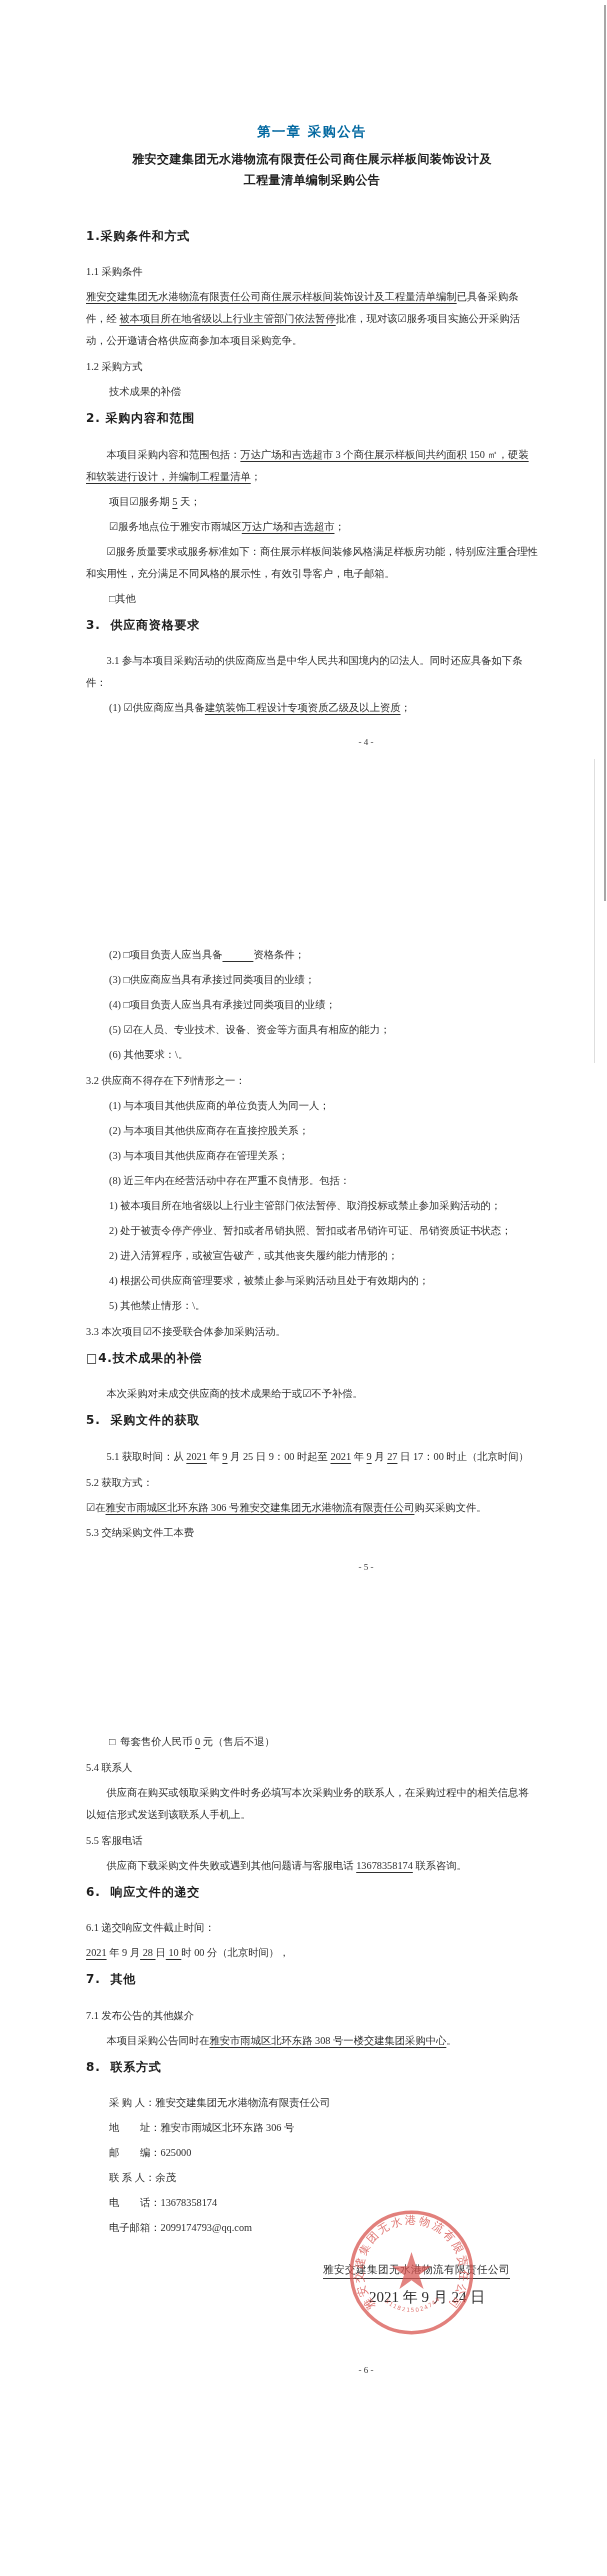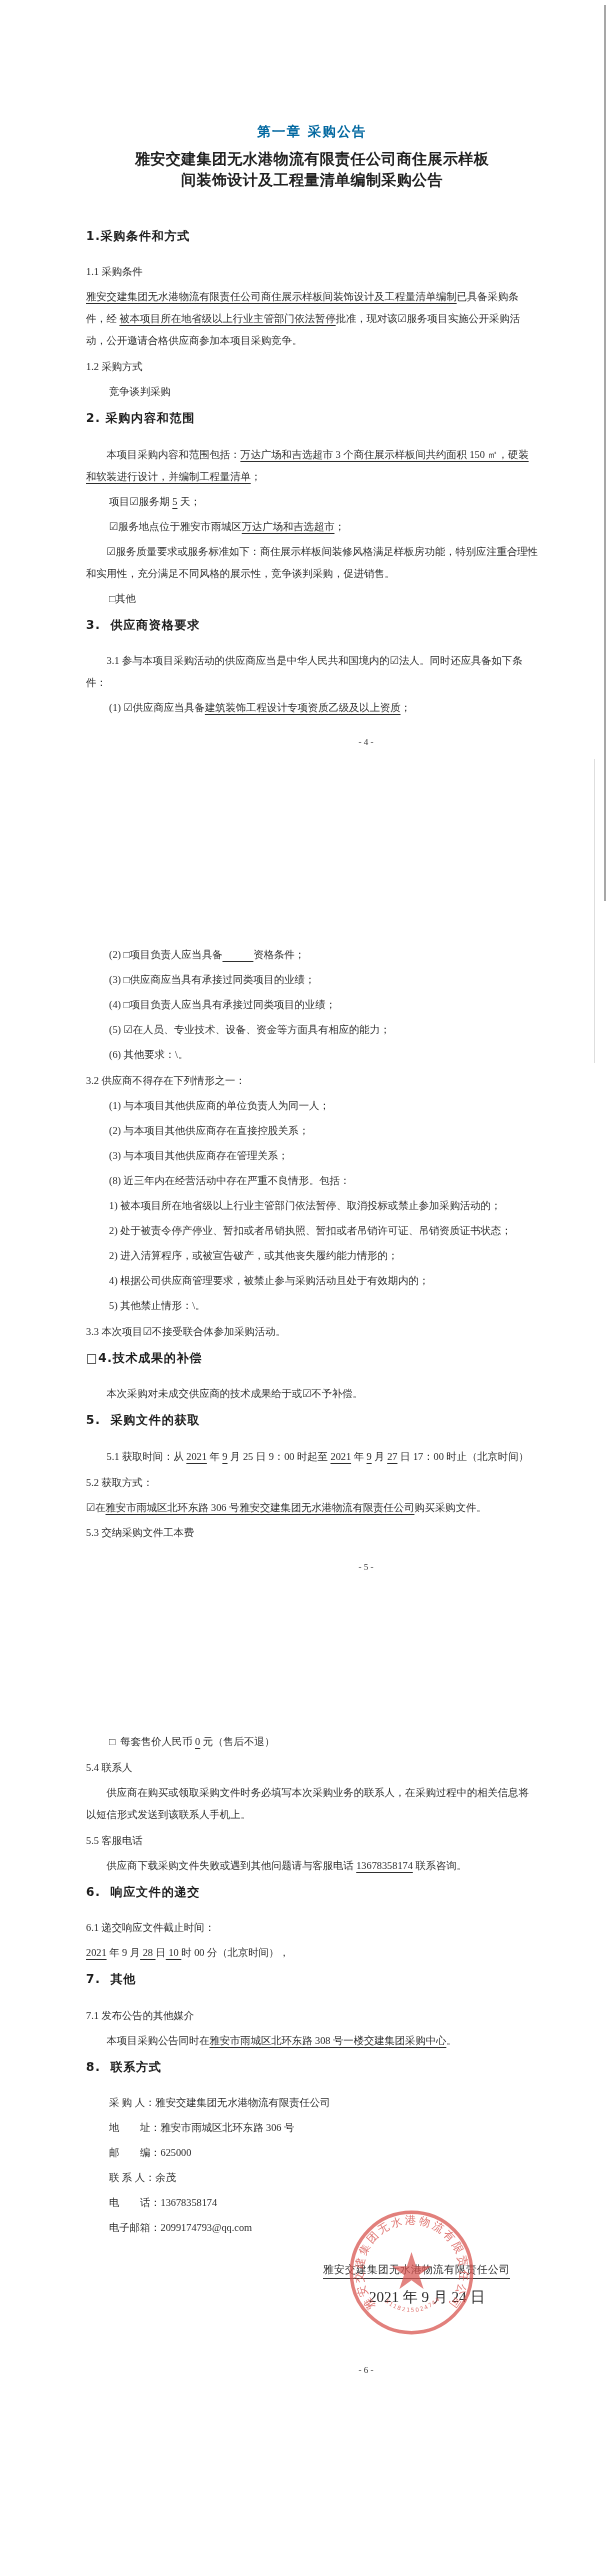--- a/index.html
+++ b/index.html
@@ -10,21 +10,21 @@
   }
   .scan-edge{position:absolute;right:2.3px;top:4.6px;height:896px;width:1.5px;background:#5f5f5f;opacity:.55;}
   .scan-edge2{position:absolute;right:13.7px;top:759px;height:304px;width:0.8px;background:#bdbdbd;opacity:.5;}
   .page-content{padding:120px 70px 0 86px;position:relative;}
   .chapter{
     font-family:"DejaVu Sans","Liberation Sans",sans-serif;
     font-weight:700;font-size:13.3px;line-height:23px;text-align:center;letter-spacing:1.5px;color:#0369a1;
   }
   .subtitle{
     font-family:"DejaVu Sans","Liberation Sans",sans-serif;
-    font-weight:700;font-size:15px;line-height:21px;text-align:center;letter-spacing:0.4px;
+    font-weight:700;font-size:12px;line-height:21px;text-align:center;letter-spacing:0.4px;
     width:363px;margin:6px auto 0 auto;color:#222;
   }
   .blk{font-size:10.3px;line-height:22px;margin:3px 0 0 0;}
   .seg{white-space:pre-wrap;}
   .h1{
     font-family:"DejaVu Sans","Liberation Sans",sans-serif;
     font-weight:700;font-size:12px;line-height:23px;letter-spacing:0.8px;color:#1e1e1e;
     margin-top:3.8px;margin-bottom:13.7px;
   }
   .h2{margin-top:3.8px;}
@@ -55,26 +55,26 @@
 
   <div class="chapter">第一章  采购公告</div>
   <div class="subtitle">雅安交建集团无水港物流有限责任公司商住展示样板间装饰设计及工程量清单编制采购公告</div>
 
   <div id="doc-blocks">
       <div class="blk gap g0"></div>
       <div class="blk h1"><span class="seg">1.采购条件和方式</span></div>
       <div class="blk h2"><span class="seg">1.1 采购条件</span></div>
       <div class="blk flush"><span class="seg u">雅安交建集团无水港物流有限责任公司商住展示样板间装饰设计及工程量清单编制</span><span class="seg">已具备采购条件，经 </span><span class="seg u">被本项目所在地省级以上行业主管部门依法暂停</span><span class="seg">批准，现对该☑服务项目实施公开采购活动，公开邀请合格供应商参加本项目采购竞争。</span></div>
       <div class="blk h2"><span class="seg">1.2 采购方式</span></div>
-      <div class="blk line"><span class="seg">竞争谈判采购</span></div>
+      <div class="blk line"><span class="seg">技术成果的补偿</span></div>
       <div class="blk h1"><span class="seg">2. 采购内容和范围</span></div>
       <div class="blk para"><span class="seg">本项目采购内容和范围包括：</span><span class="seg u">万达广场和吉选超市 3 个商住展示样板间共约面积 150 ㎡，硬装和软装进行设计，并编制工程量清单</span><span class="seg">；</span></div>
       <div class="blk line"><span class="seg">项目☑服务期 </span><span class="seg u">5</span><span class="seg"> 天；</span></div>
       <div class="blk line"><span class="seg">☑服务地点位于雅安市雨城区</span><span class="seg u">万达广场和吉选超市</span><span class="seg">；</span></div>
-      <div class="blk para"><span class="seg">☑服务质量要求或服务标准如下：商住展示样板间装修风格满足样板房功能，特别应注重合理性和实用性，充分满足不同风格的展示性，竞争谈判采购，促进销售。</span></div>
+      <div class="blk para"><span class="seg">☑服务质量要求或服务标准如下：商住展示样板间装修风格满足样板房功能，特别应注重合理性和实用性，充分满足不同风格的展示性，有效引导客户，电子邮箱。</span></div>
       <div class="blk line"><span class="seg">□其他</span></div>
       <div class="blk h1"><span class="seg">3.  供应商资格要求</span></div>
       <div class="blk para"><span class="seg">3.1 参与本项目采购活动的供应商应当是中华人民共和国境内的☑法人。同时还应具备如下条件：</span></div>
       <div class="blk line"><span class="seg">(1) ☑供应商应当具备</span><span class="seg u">建筑装饰工程设计专项资质乙级及以上资质</span><span class="seg">；</span></div>
       <div class="blk footer"><span class="seg">- 4 -</span></div>
       <div class="blk gap g1"></div>
       <div class="blk line"><span class="seg">(2) □项目负责人应当具备</span><span class="seg u">　　　</span><span class="seg">资格条件；</span></div>
       <div class="blk line"><span class="seg">(3) □供应商应当具有承接过同类项目的业绩；</span></div>
       <div class="blk line"><span class="seg">(4) □项目负责人应当具有承接过同类项目的业绩；</span></div>
       <div class="blk line"><span class="seg">(5) ☑在人员、专业技术、设备、资金等方面具有相应的能力；</span></div>

